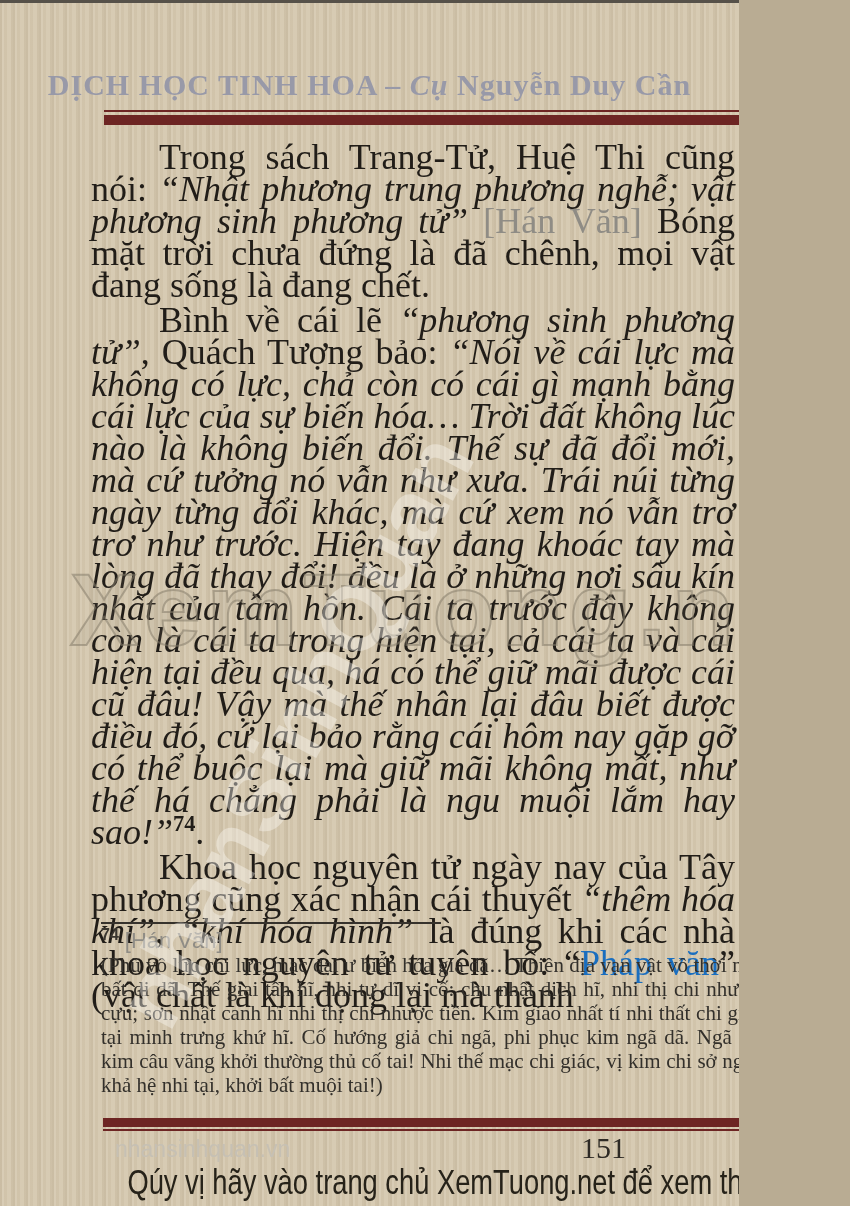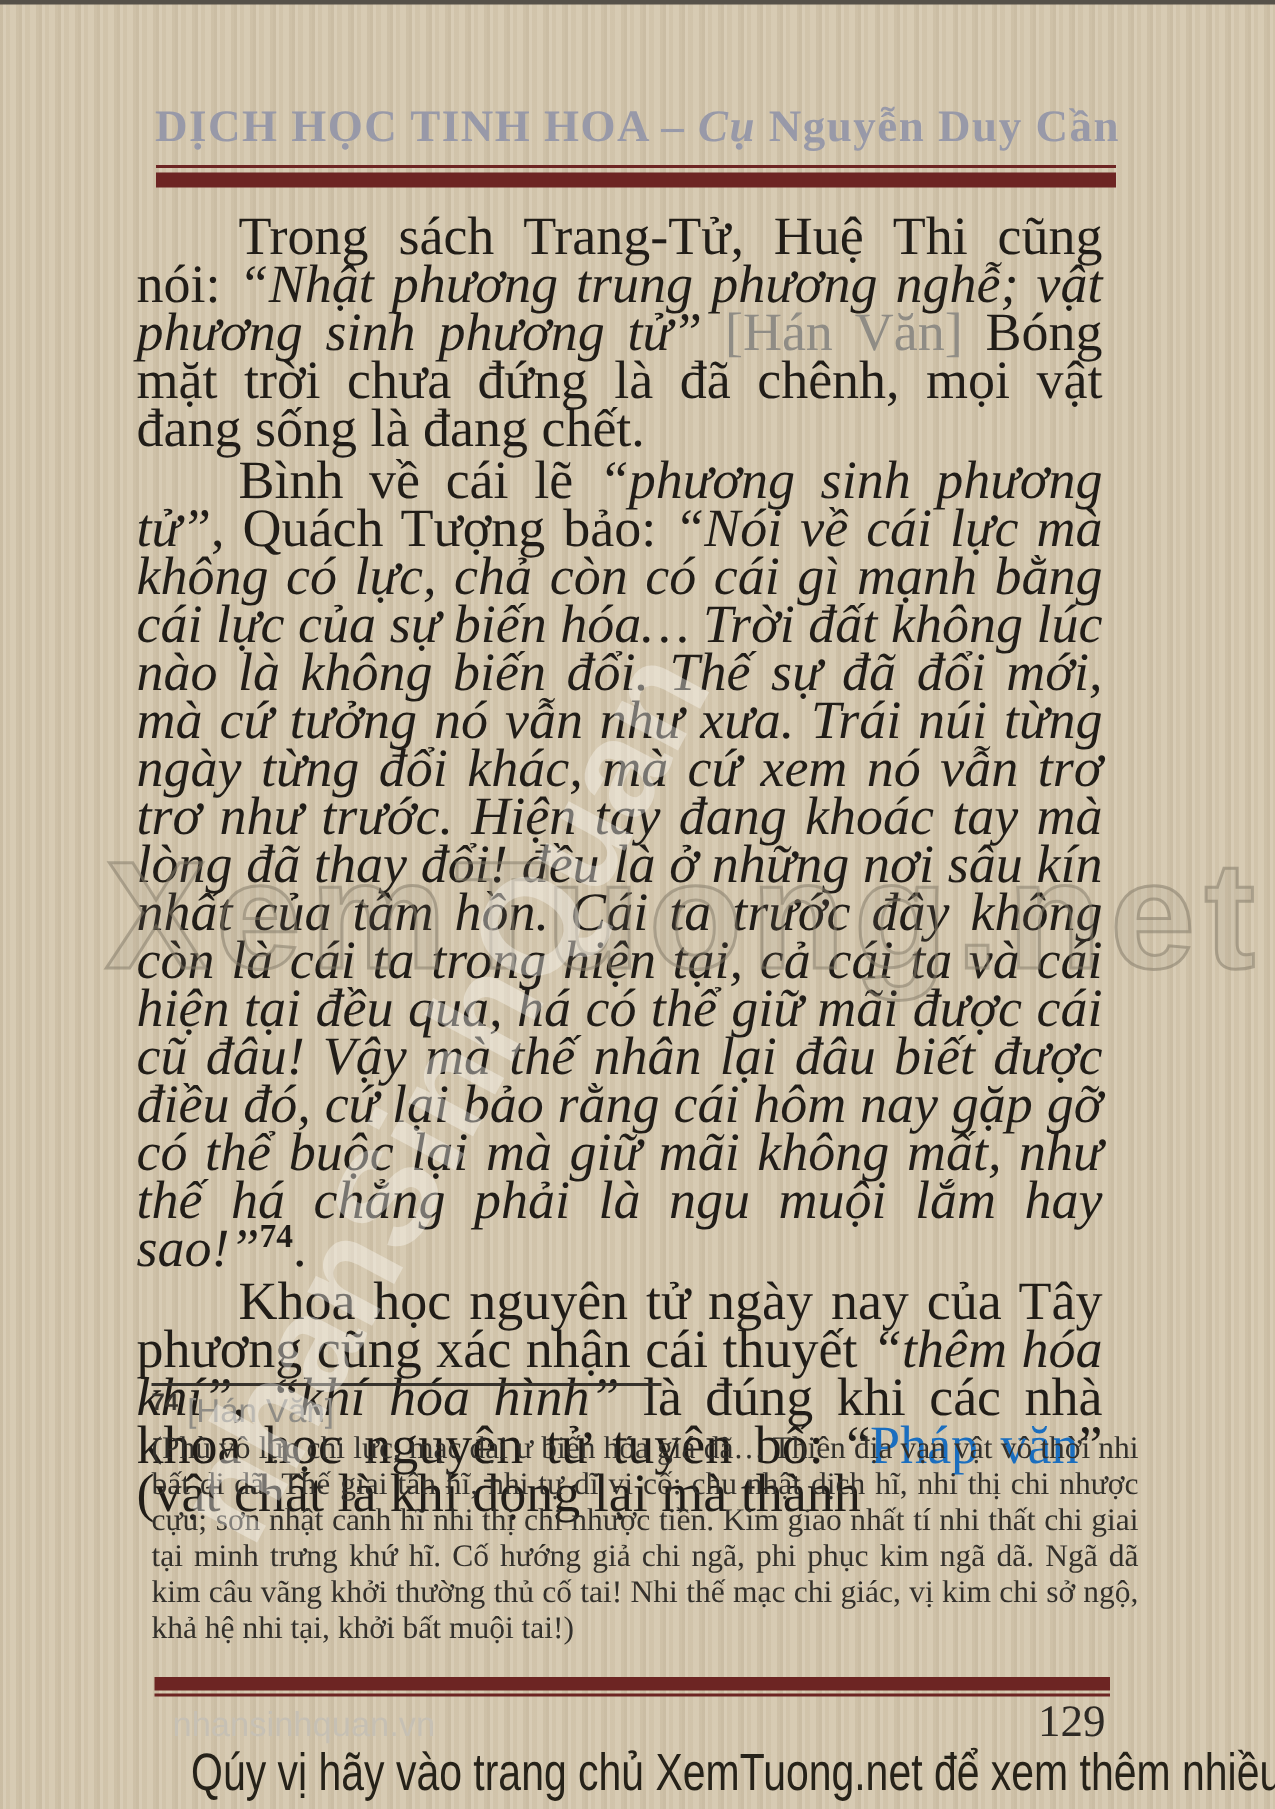--- a/index.html
+++ b/index.html
@@ -10,21 +10,21 @@
     --muted-gray:#8f8c85;
     --link-blue:#1a6ebf;
     --footnote-ink:#33302b;
     --banner-ink:#262219;
     --page-num-ink:#2e2a25;
     --site-watermark:#c6c0b4;
   }
   html,body{margin:0;padding:0;}
   body{width:850px;height:1206px;overflow:hidden;background:#b9ac93;}
   .page{
-    position:relative;width:850px;height:1206px;overflow:hidden;
+    position:relative;width:739px;height:1206px;overflow:hidden;
     background-color:var(--paper);
     background-image:
       repeating-linear-gradient(90deg,
         rgba(110,92,64,0.10) 0px, rgba(110,92,64,0.10) 2px,
         rgba(255,255,255,0.08) 2px, rgba(255,255,255,0.08) 4px,
         rgba(110,92,64,0.04) 4px, rgba(110,92,64,0.04) 7px,
         rgba(255,255,255,0.05) 7px, rgba(255,255,255,0.05) 11px,
         rgba(110,92,64,0.07) 11px, rgba(110,92,64,0.07) 13px);
     font-family:"Liberation Serif", serif;
   }
@@ -126,21 +126,21 @@
   <div class="fn-head">
     <sup>74</sup><span class="gray">[Hán Văn]</span>
   </div>
   <p class="fn-text">(Phù vô lực chi lực, mạc đại ư biến hóa giá dã… Thiên địa vạn vật vô thời nhi bất di dã. Thế giai tân hĩ, nhi tự dĩ vi cố: chu nhật dịch hĩ, nhi thị chi nhược cựu; sơn nhật canh hĩ nhi thị chi nhược tiền. Kim giao nhất tí nhi thất chi giai tại minh trưng khứ hĩ. Cố hướng giả chi ngã, phi phục kim ngã dã. Ngã dã kim câu vãng khởi thường thủ cố tai! Nhi thế mạc chi giác, vị kim chi sở ngộ, khả hệ nhi tại, khởi bất muội tai!)</p>
 
   <div class="rule rule-footer">
     <div class="rule-thick"></div>
     <div class="rule-thin"></div>
   </div>
   <span class="site-wm">nhansinhquan.vn</span>
-  <span class="page-num">129</span>
+  <span class="page-num">151</span>
 
   <div class="banner">
     <span>Qúy vị hãy vào trang chủ XemTuong.net để xem thêm nhiều mục hay khác</span>
   </div>
 
   <div class="wm-horizontal">XemTuong.net</div>
   <div class="wm-diagonal">nhanSinhQuan</div>
 </div>
 
 </body></html>

